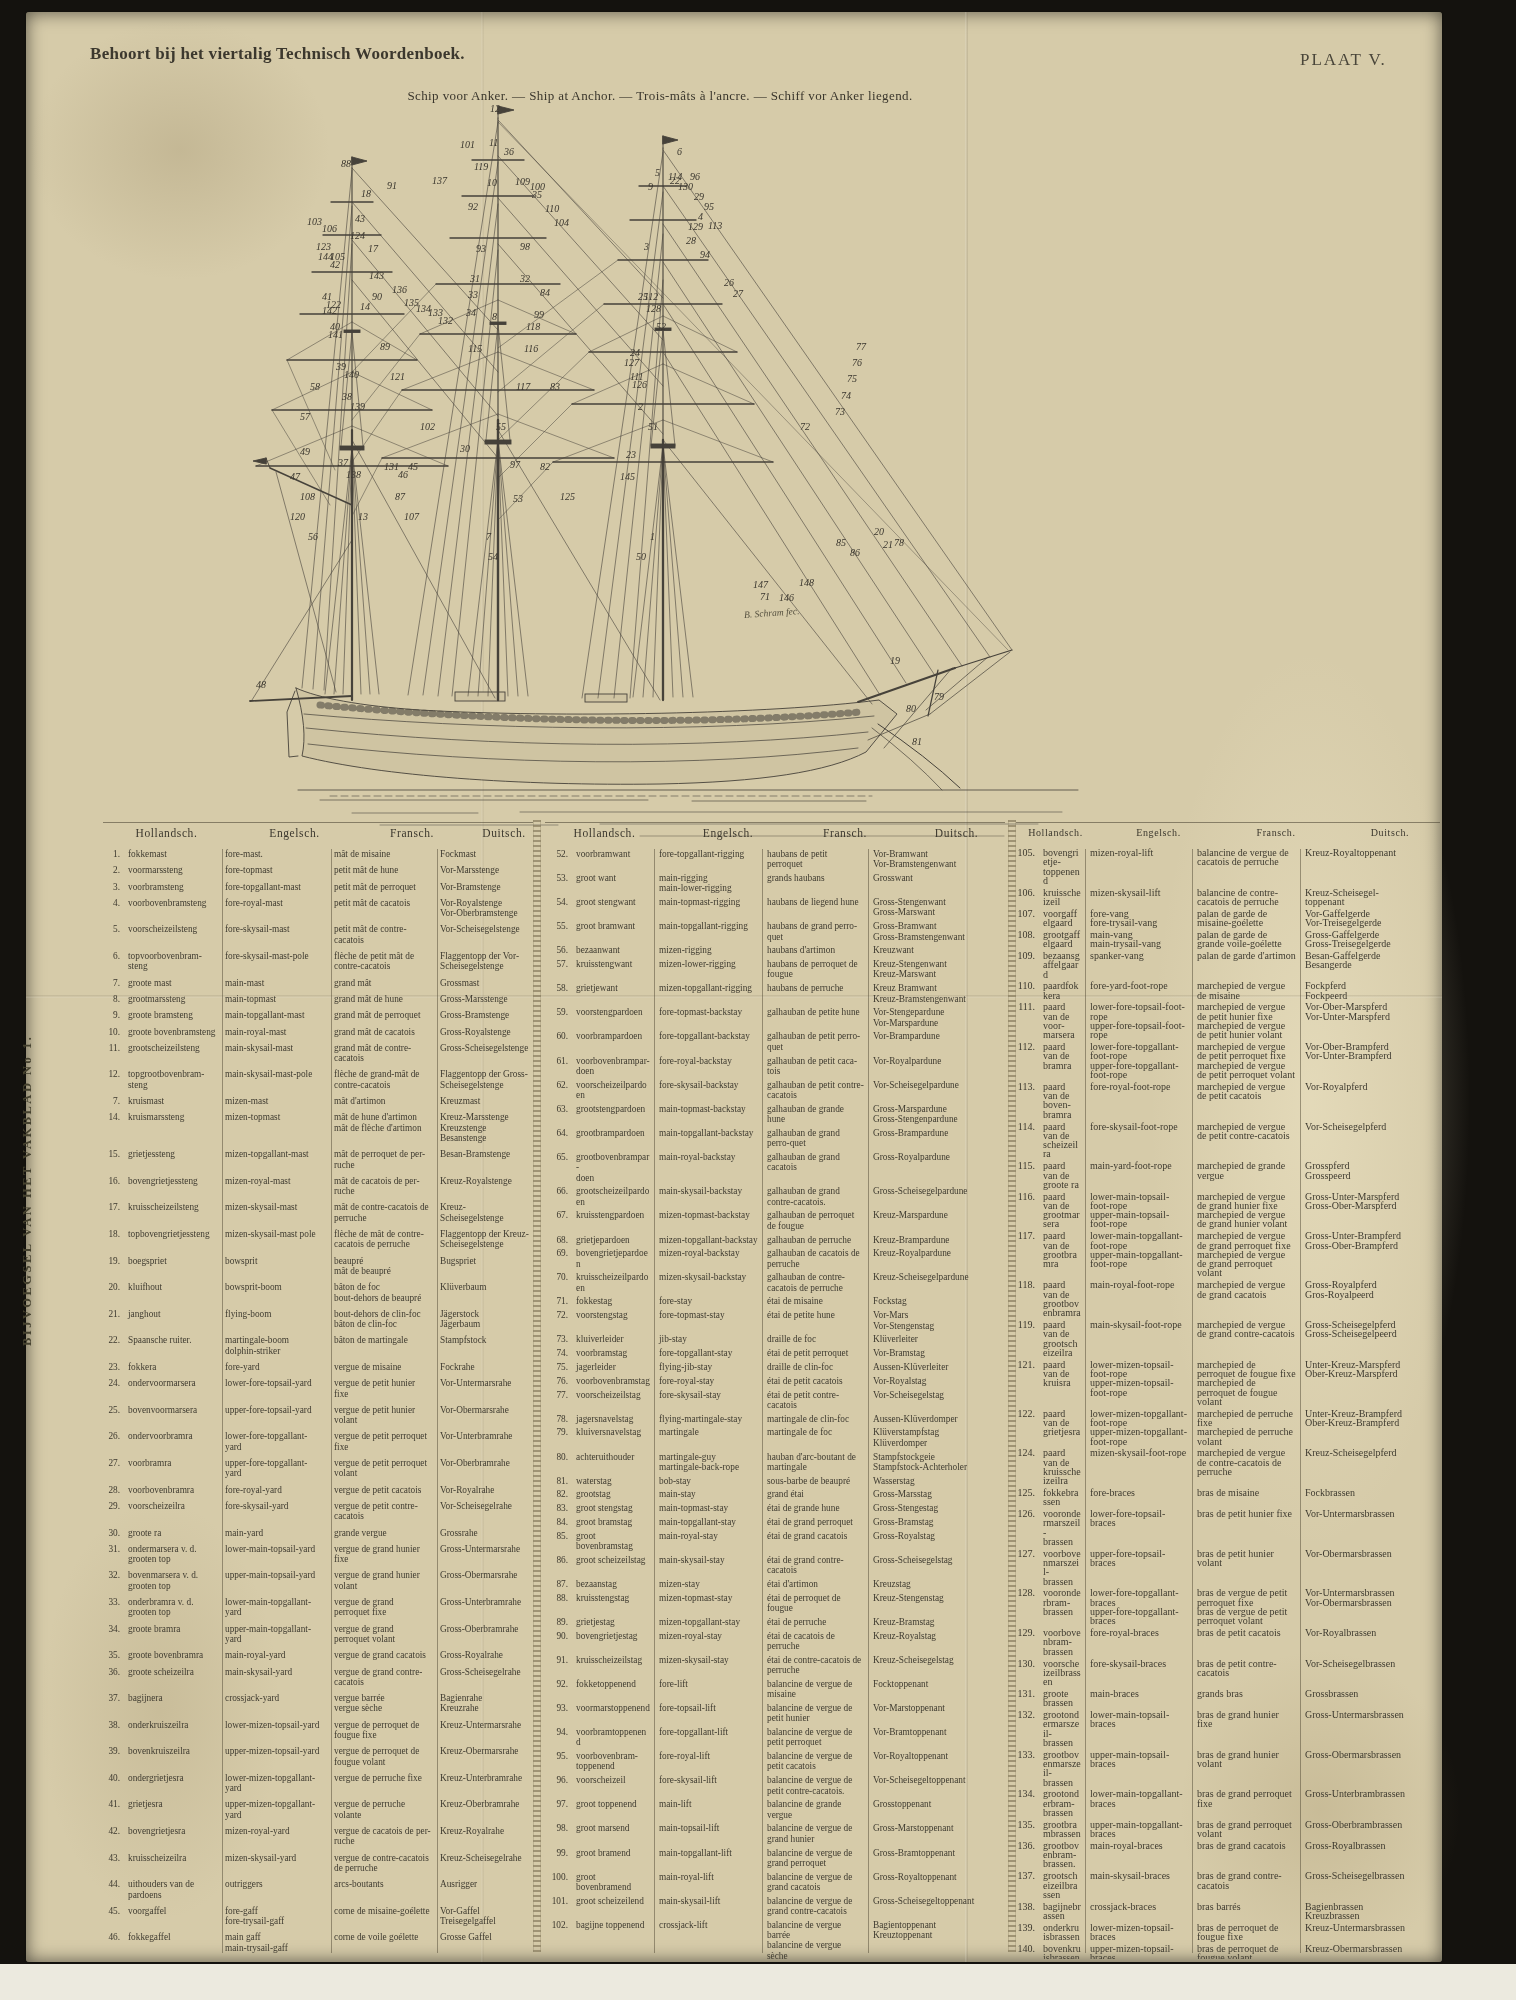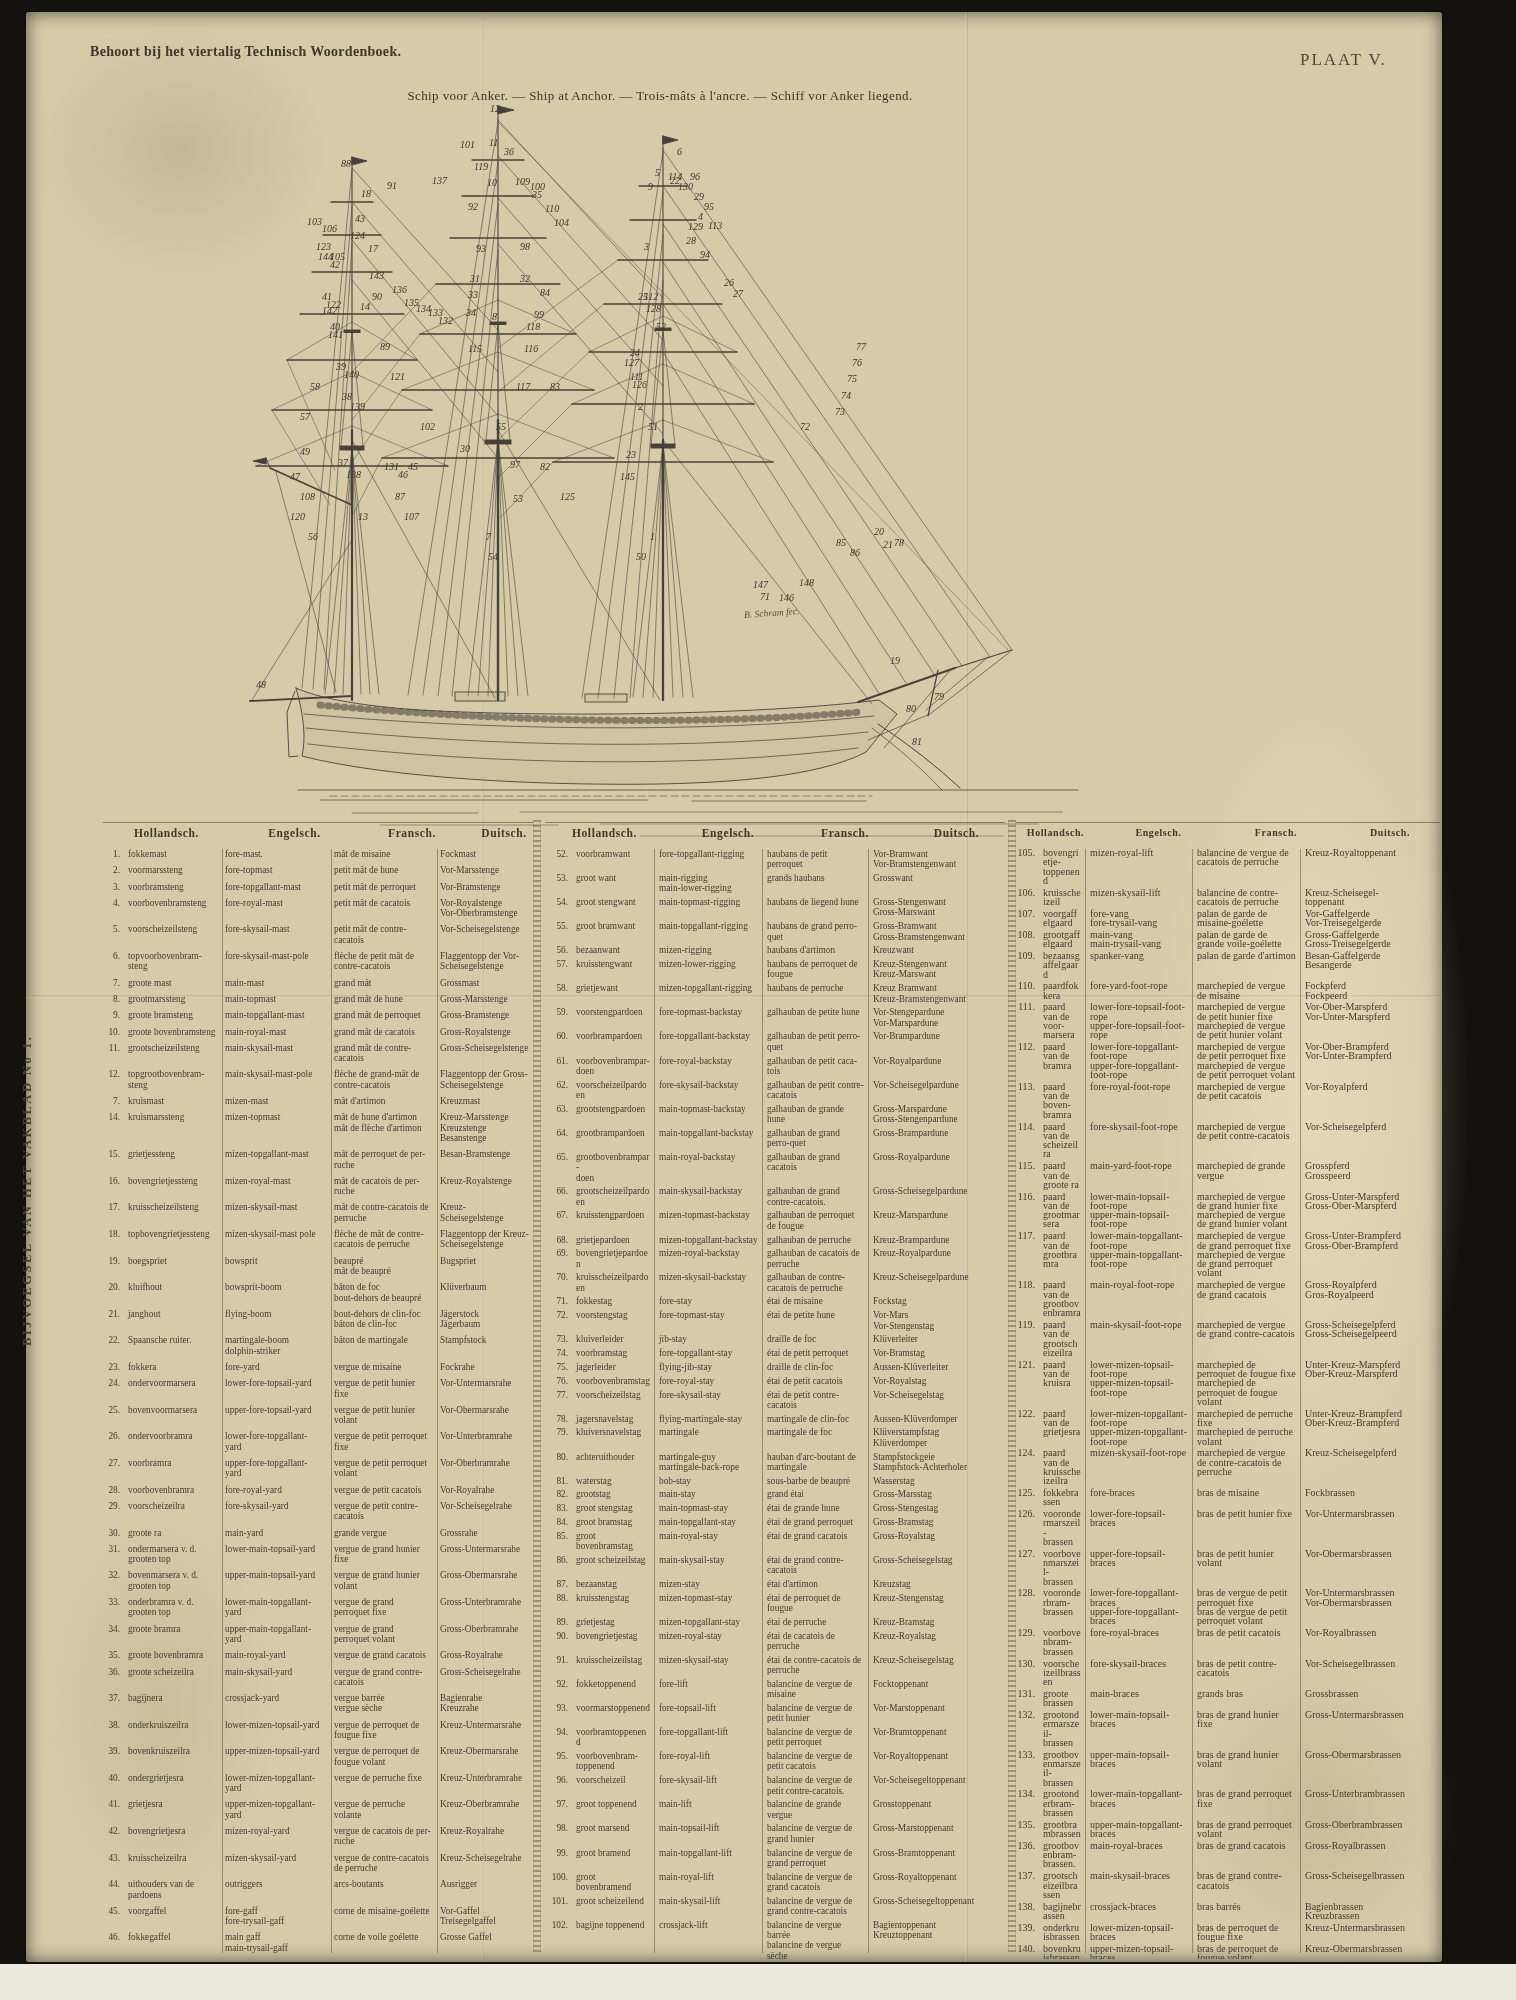--- a/index.html
+++ b/index.html
@@ -3,33 +3,33 @@
 <meta charset="utf-8">
 <style>
   html,body{margin:0;padding:0;}
   body{width:1516px;height:2000px;position:relative;background:#14120e;font-family:"Liberation Serif","DejaVu Serif",serif;color:#3c382e;overflow:hidden;}
   #paper{position:absolute;left:26px;top:12px;width:1416px;height:1950px;background:#d6cba9;border-radius:3px;
     box-shadow:0 0 18px rgba(0,0,0,.6) inset, 0 0 2px rgba(0,0,0,.4);}
   .stain{position:absolute;border-radius:50%;pointer-events:none;}
   #bottom-mat{position:absolute;left:0;bottom:0;width:1516px;height:36px;background:#ecead f;background:#eceadf;}
   .crease-v{position:absolute;top:0;width:3px;height:1950px;background:linear-gradient(90deg,rgba(255,255,250,.25),rgba(90,78,55,.22));pointer-events:none;}
   .crease-h{position:absolute;left:0;width:1416px;height:3px;background:linear-gradient(180deg,rgba(90,78,55,.20),rgba(255,255,250,.18));pointer-events:none;}
-  #top-note{position:absolute;left:90px;top:44px;font-weight:bold;font-size:14px;letter-spacing:.3px;text-align:right;}
+  #top-note{position:absolute;left:90px;top:44px;font-weight:bold;font-size:17px;letter-spacing:.3px;text-align:right;}
   #plate-label{position:absolute;left:1300px;top:50px;font-size:17px;letter-spacing:2px;color:#4a463a;}
   #main-title{position:absolute;left:230px;top:88px;width:860px;text-align:center;font-size:13px;letter-spacing:.4px;color:#3a362c;}
   #side-note{position:absolute;left:20px;top:876px;height:470px;width:18px;writing-mode:vertical-rl;transform:rotate(180deg);
     font-weight:bold;font-size:12.5px;letter-spacing:2.5px;white-space:nowrap;color:#46422f;}
   #ship-svg{position:absolute;left:0;top:0;width:1516px;height:852px;}
   #signature{position:absolute;left:744px;top:608px;font-style:italic;font-size:9.5px;color:#55503f;transform:rotate(-4deg);}
   
   .tgroup{position:absolute;top:822px;height:1136px;overflow:hidden;border-top:1px solid rgba(70,62,45,.55);}
   #tg0{left:103px;width:430px;}
   #tg1{left:545px;width:460px;}
   #tg2{left:1016px;width:424px;}
-  .ghead{display:grid;margin:4px 0 10px 0;font-weight:bold;gap:10px;}
+  .ghead{display:grid;margin:4px 0 10px 0;font-weight:normal;gap:10px;}
   .ghead span{text-align:center;font-size:11.5px;letter-spacing:.6px;}
   #tg2 .ghead span{font-size:10px;}
   .ghead .h1{grid-column:1/3;}
   #tg0 .ghead,#tg0 .trow{grid-template-columns:20px 97px 109px 106px 1fr;}
   #tg1 .ghead,#tg1 .trow{grid-template-columns:26px 83px 108px 106px 1fr;}
   #tg2 .ghead,#tg2 .trow{grid-template-columns:22px 47px 107px 108px 1fr;}
   .trow{display:grid;align-items:start;}
   #tg0 .trow{margin-bottom:6px;font-size:9.3px;line-height:10.3px;}
   #tg1 .trow{margin-bottom:3.5px;font-size:9.3px;line-height:10.3px;}
   #tg2 .trow{margin-bottom:2.5px;font-size:10px;line-height:9.3px;}

